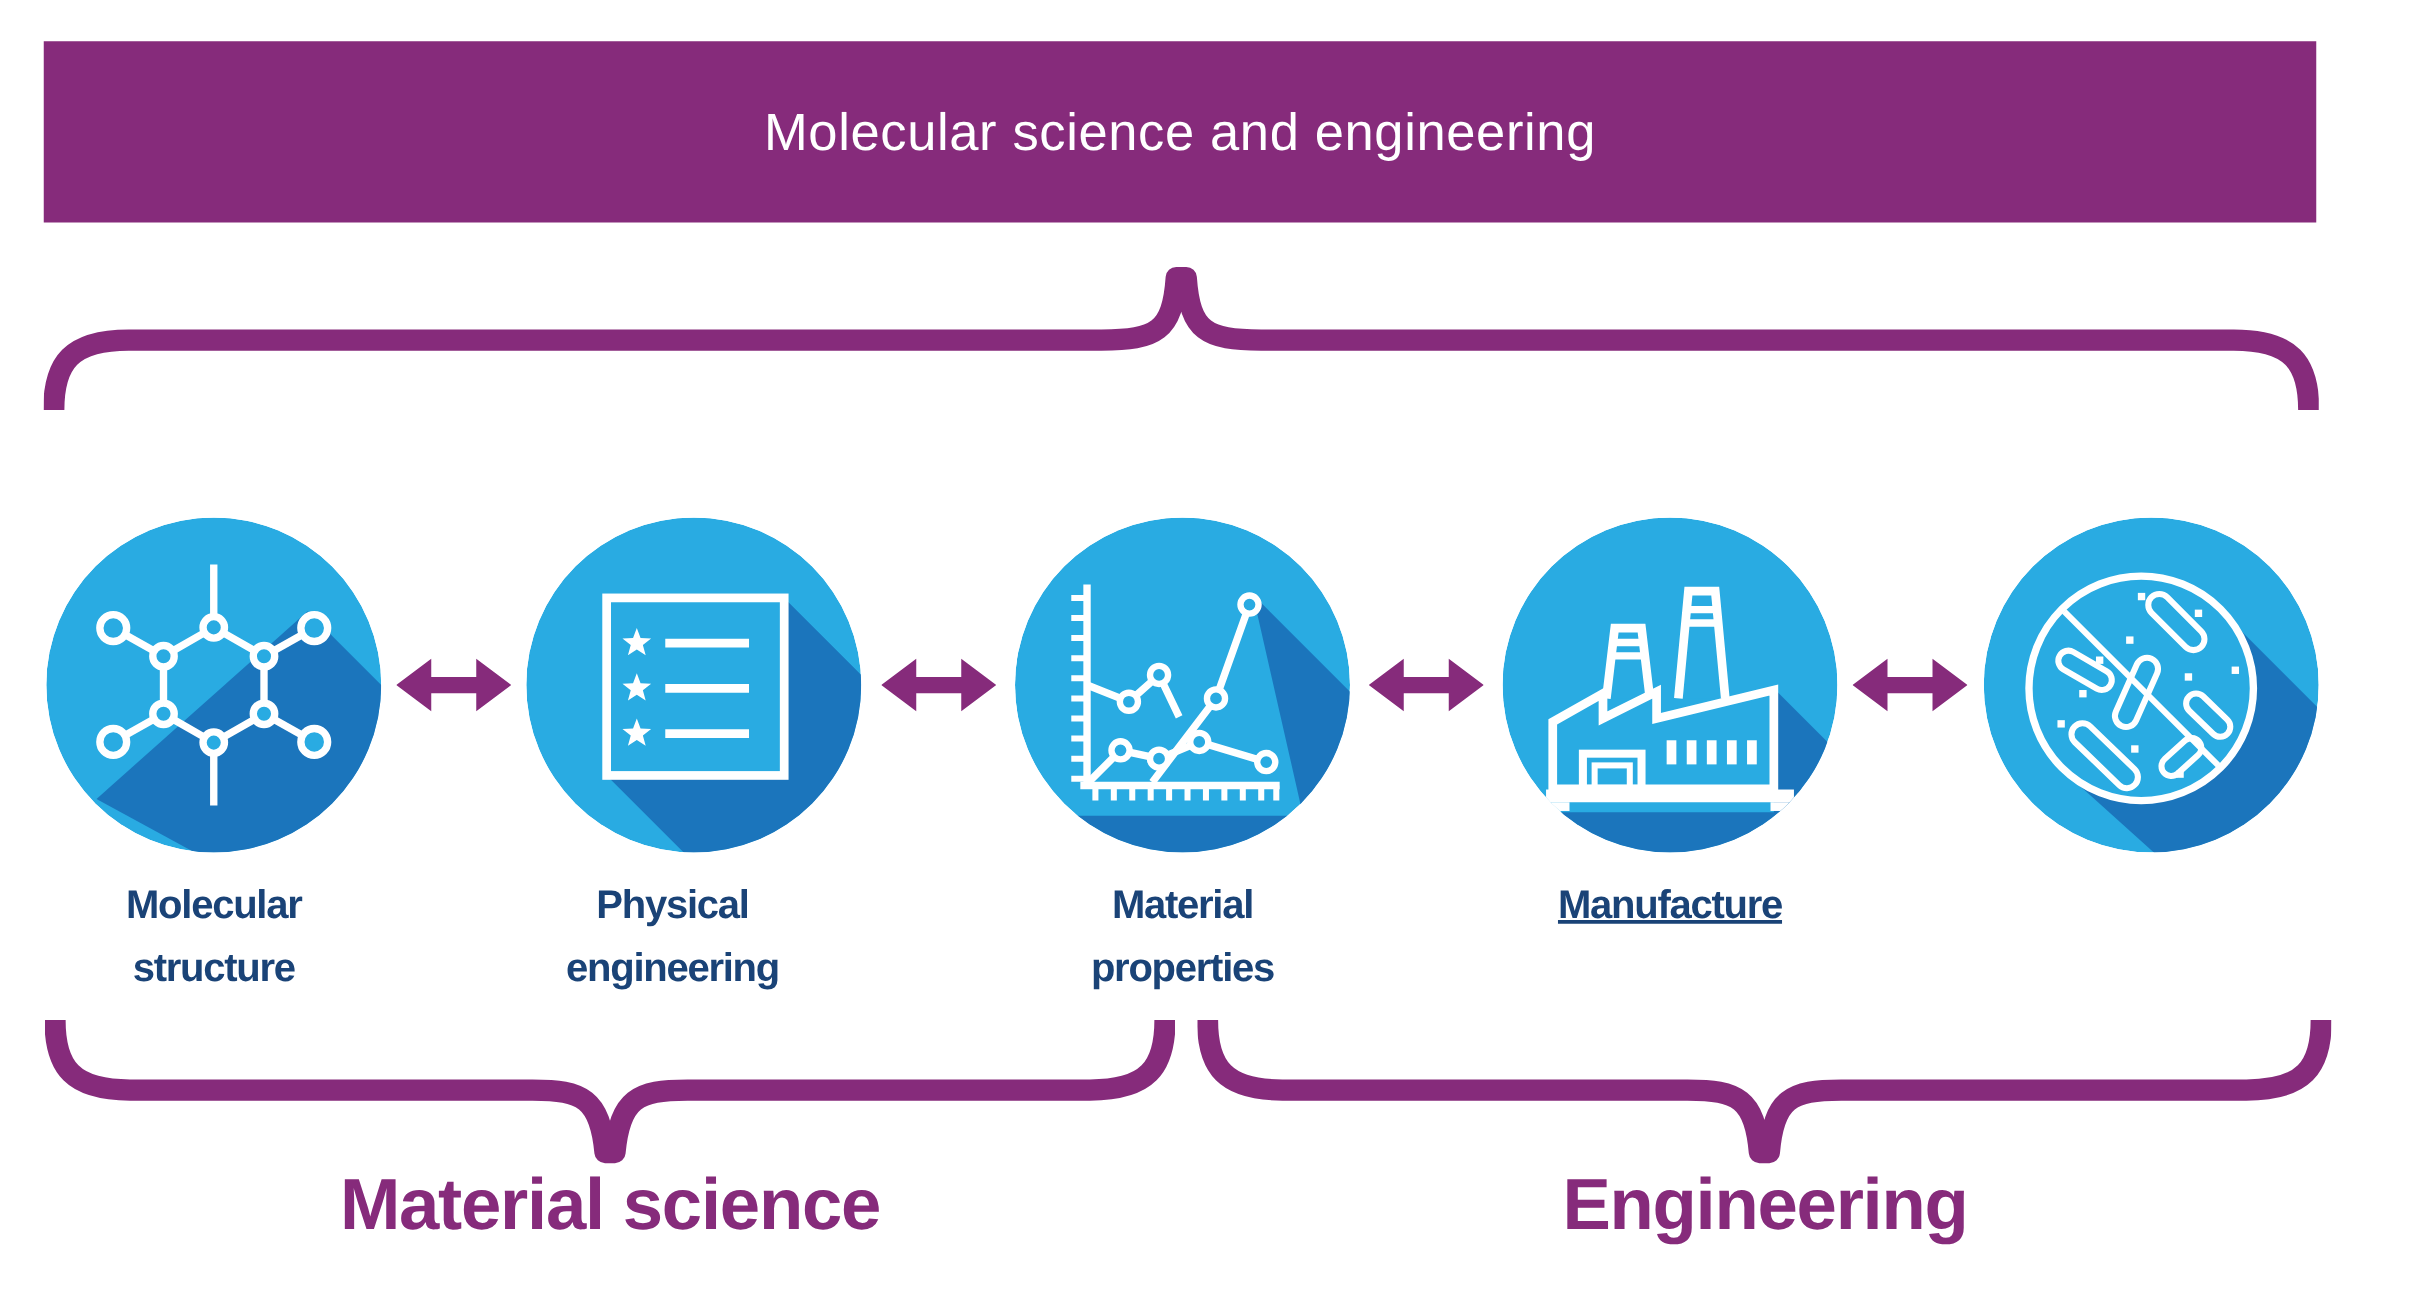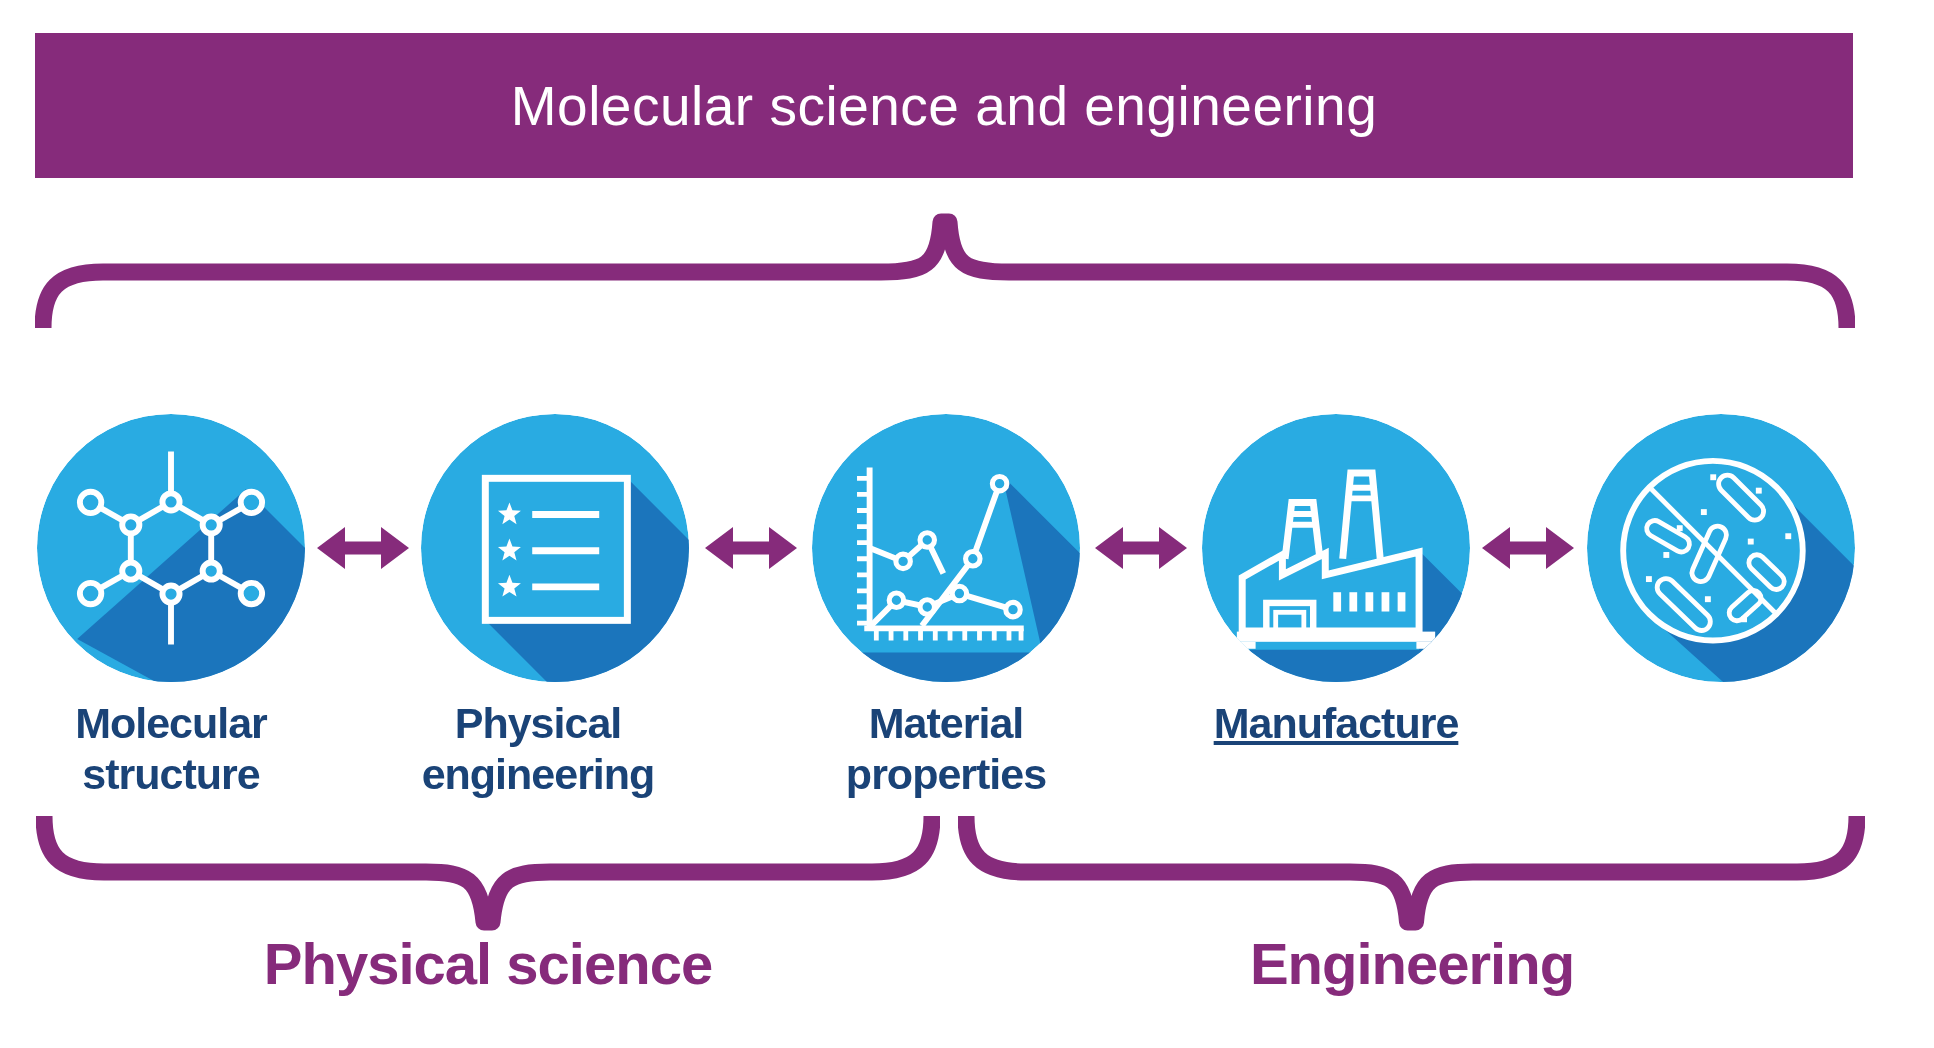--- a/index.html
+++ b/index.html
@@ -14,32 +14,32 @@
     position:relative;width:1934px;height:1048px;
     background:var(--background);
     font-family:"Liberation Sans",sans-serif;
     overflow:hidden;
   }
   .title-bar{
     position:absolute;left:35px;top:33px;width:1818px;height:145px;
     background:var(--purple);
     display:flex;align-items:center;justify-content:center;
   }
-  .title-text{color:#fff;font-size:55px;font-weight:400;letter-spacing:0.5px;}
+  .title-text{color:#fff;font-size:42px;font-weight:400;letter-spacing:0.5px;}
   .brace-svg{position:absolute;}
   .brace-path{stroke:var(--purple);stroke-width:17;fill:none;stroke-linejoin:round;stroke-linecap:butt;}
   .node-icon{position:absolute;top:414px;width:268px;height:268px;}
   .c-bg{fill:var(--circle-blue);}
   .c-shadow{fill:var(--shadow-blue);}
   .wl{stroke:#fff;fill:none;}
   .wf{fill:#fff;stroke:none;}
   .bf{fill:var(--circle-blue);}
   .node-label{
     position:absolute;top:698px;width:320px;text-align:center;
-    color:var(--label-navy);font-weight:700;font-size:43px;line-height:51px;
+    color:var(--label-navy);font-weight:700;font-size:32px;line-height:51px;
     letter-spacing:-1px;
   }
   .arrow-svg{position:absolute;top:526px;width:92px;height:44px;}
   .arrow-poly{fill:var(--purple);}
   .group-label{
     position:absolute;top:930px;width:640px;text-align:center;
     color:var(--purple);font-weight:700;font-size:58px;letter-spacing:-1px;
   }
 </style>
 </head>
@@ -265,16 +265,16 @@
     <div></div>
   </div>
 
   <svg class="brace-svg" style="left:36px;top:808px;" width="904" height="128" viewBox="0 0 904 128">
     <path class="brace-path" d="M 8,8 C 8,46 22,64 68,64 L 390,64 C 430,64 444,71 448,114 L 456,114 C 460,71 474,64 514,64 L 836,64 C 882,64 896,46 896,8"></path>
   </svg>
   <svg class="brace-svg" style="left:958px;top:808px;" width="907" height="128" viewBox="0 0 907 128">
     <path class="brace-path" d="M 8,8 C 8,46 22,64 68,64 L 392,64 C 432,64 446,71 449.5,114 L 457.5,114 C 461,71 475,64 515,64 L 839,64 C 885,64 899,46 899,8"></path>
   </svg>
 
-  <div class="group-label" style="left:168px;">Physical science</div>
+  <div class="group-label" style="left:168px;">Material science</div>
   <div class="group-label" style="left:1092px;">Engineering</div>
 
 </div>
 
 </body></html>

